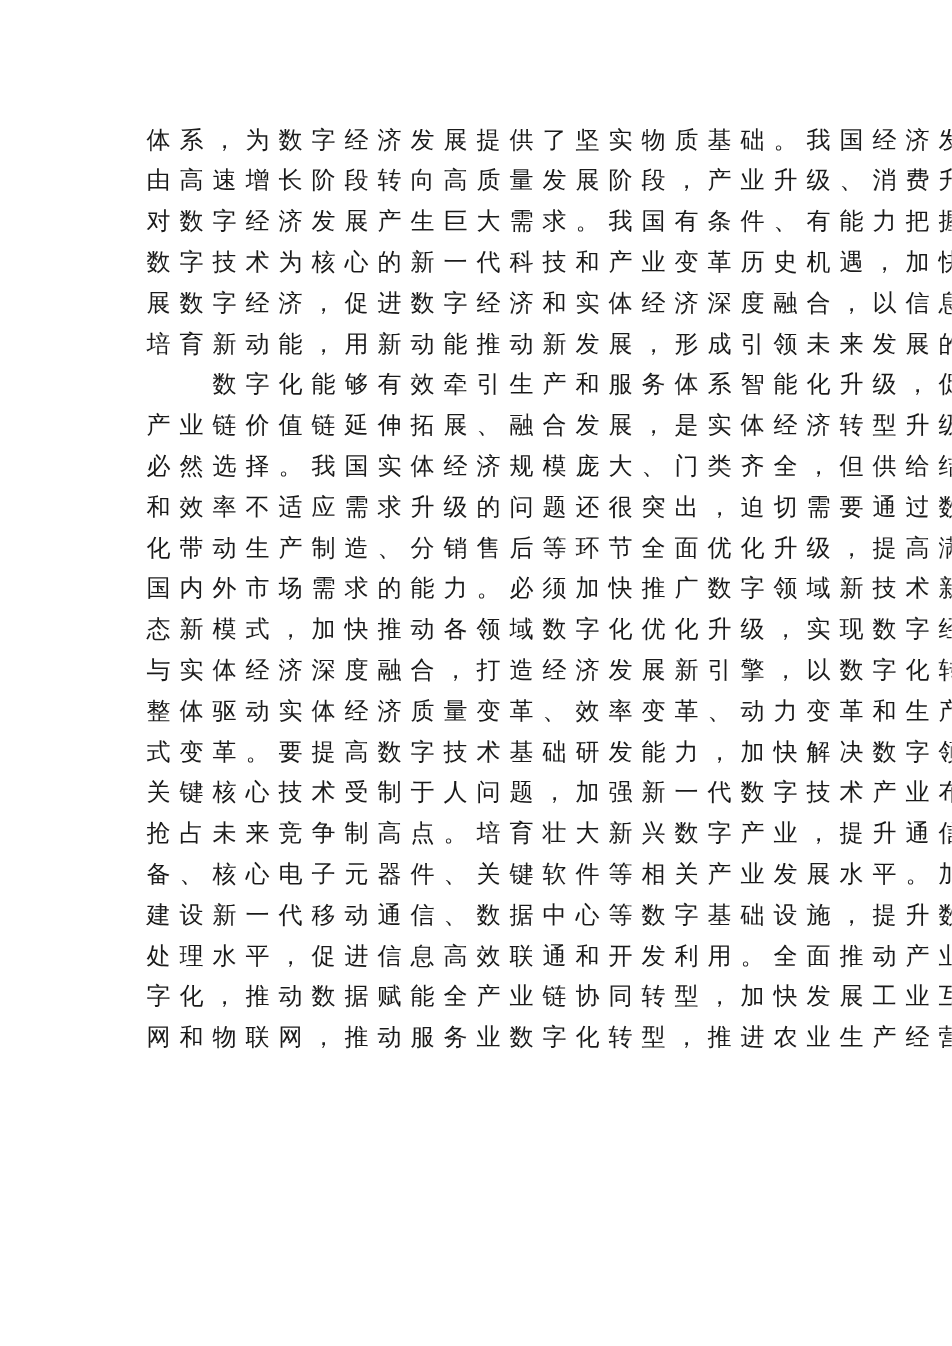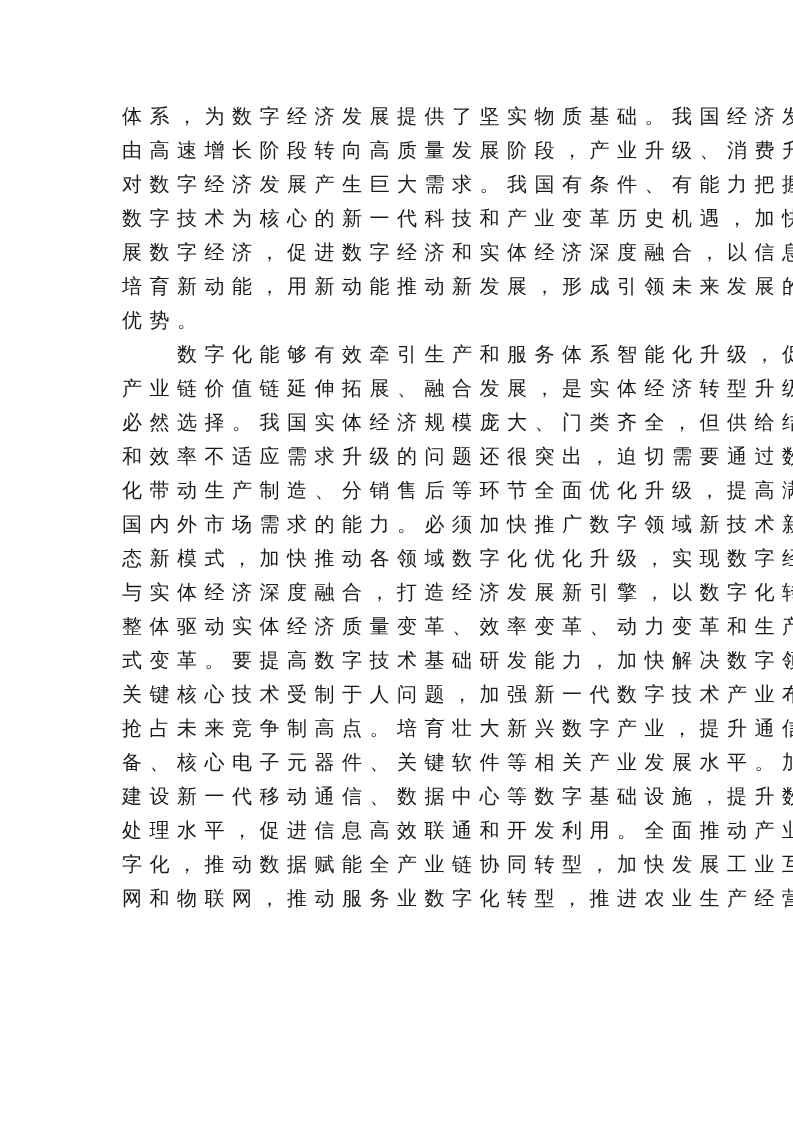--- a/index.html
+++ b/index.html
@@ -22,21 +22,20 @@
 
 <div class="page">
   <div class="text-block">
     <div>
       <span class="line">体系，为数字经济发展提供了坚实物质基础。我国经济发展</span>
       <span class="line">由高速增长阶段转向高质量发展阶段，产业升级、消费升级</span>
       <span class="line">对数字经济发展产生巨大需求。我国有条件、有能力把握以</span>
       <span class="line">数字技术为核心的新一代科技和产业变革历史机遇，加快发</span>
       <span class="line">展数字经济，促进数字经济和实体经济深度融合，以信息化</span>
       <span class="line">培育新动能，用新动能推动新发展，形成引领未来发展的新</span>
-      <span class="line">优势。</span>
     </div>
     <div>
       <span class="line">　　数字化能够有效牵引生产和服务体系智能化升级，促进</span>
       <span class="line">产业链价值链延伸拓展、融合发展，是实体经济转型升级的</span>
       <span class="line">必然选择。我国实体经济规模庞大、门类齐全，但供给结构</span>
       <span class="line">和效率不适应需求升级的问题还很突出，迫切需要通过数字</span>
       <span class="line">化带动生产制造、分销售后等环节全面优化升级，提高满足</span>
       <span class="line">国内外市场需求的能力。必须加快推广数字领域新技术新业</span>
       <span class="line">态新模式，加快推动各领域数字化优化升级，实现数字经济</span>
       <span class="line">与实体经济深度融合，打造经济发展新引擎，以数字化转型</span>

